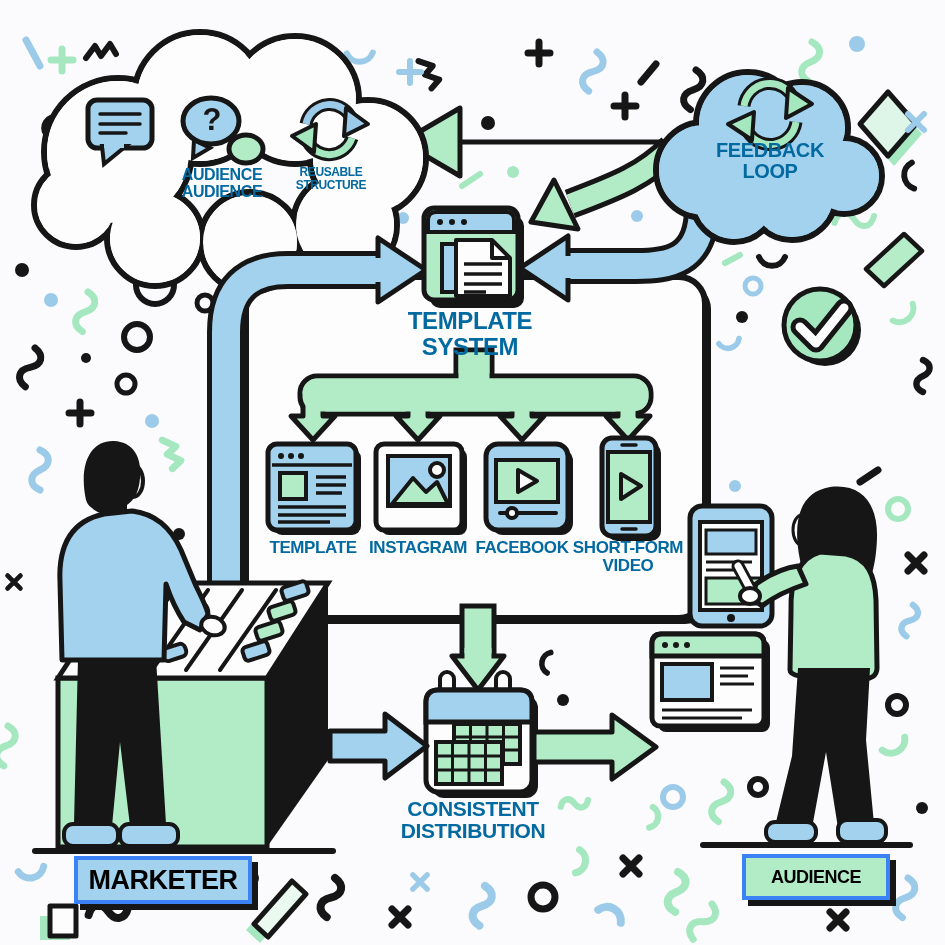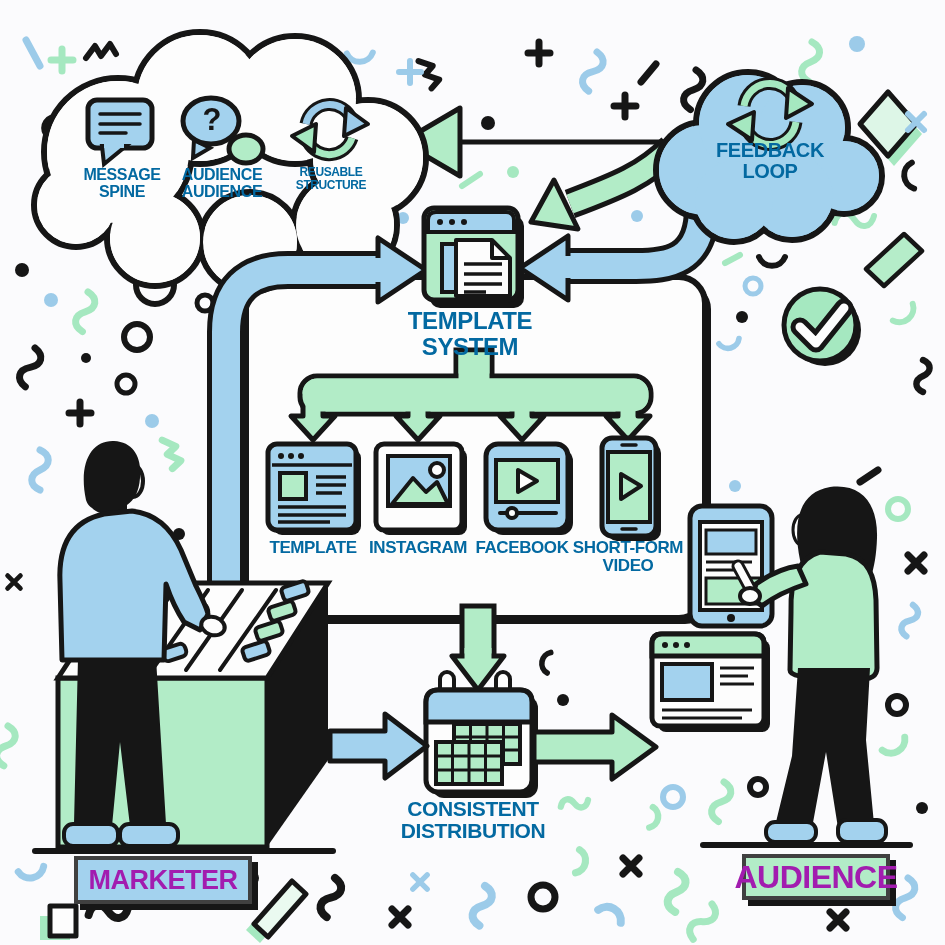--- a/index.html
+++ b/index.html
@@ -2,21 +2,21 @@
 <html><head>
 <meta charset="utf-8">
 <style>
   html,body{margin:0;padding:0;background:#e8e8ea;}
   .stage{position:relative;width:945px;height:945px;background:#fbfbfd;overflow:hidden;
          font-family:"Liberation Sans",sans-serif;}
   svg{position:absolute;left:0;top:0;}
   .t{position:absolute;font-weight:bold;color:#0369a1;text-align:center;line-height:1.07;
      letter-spacing:-0.4px;z-index:5;white-space:normal;}
   .box{position:absolute;display:flex;align-items:center;justify-content:center;
-       font-weight:bold;color:#a21caf;border:4px solid #404040;z-index:5;
+       font-weight:bold;color:#000000;border:4px solid #3b82f6;z-index:5;
        box-shadow:6px 6px 0 #161616;letter-spacing:-0.5px;}
   .glyph{position:absolute;font-weight:bold;color:#161616;text-align:center;z-index:5;}
 </style>
 </head>
 <body>
 
 <div class="stage">
 
 <svg width="945" height="945" viewBox="0 0 945 945">
   <defs>
@@ -378,33 +378,32 @@
     <ellipse cx="750" cy="596" rx="10" ry="8" fill="#fdfdfd" stroke="#161616" stroke-width="4"></ellipse>
     <path d="M798,668 L792,756 L776,822 L812,828 L826,752 L838,828 L874,824 L866,740 L870,668 Z" fill="#161616"></path>
     <rect x="766" y="822" width="50" height="20" rx="9" fill="#a3d2ee" stroke="#161616" stroke-width="4"></rect>
     <rect x="838" y="820" width="48" height="22" rx="9" fill="#a3d2ee" stroke="#161616" stroke-width="4"></rect>
   </g>
 
   <line x1="35" y1="851" x2="333" y2="851" stroke="#161616" stroke-width="6" stroke-linecap="round"></line>
   <line x1="703" y1="845" x2="910" y2="845" stroke="#161616" stroke-width="6" stroke-linecap="round"></line>
 </svg>
 
-<div class="t" style="left:66px;top:166px;width:112px;font-size:16px">MESSAGE SPINE</div>
 <div class="t" style="left:160px;top:166px;width:124px;font-size:16px">AUDIENCE AUDIENCE</div>
 <div class="t" style="left:270px;top:166px;width:122px;font-size:12px">REUSABLE STRUCTURE</div>
 <div class="glyph" style="left:198px;top:102px;width:28px;font-size:31px">?</div>
 
 <div class="t" style="left:704px;top:140px;width:132px;font-size:20px">FEEDBACK LOOP</div>
 
 <div class="t" style="left:400px;top:308px;width:140px;font-size:24px">TEMPLATE SYSTEM</div>
 
 <div class="t" style="left:257px;top:539px;width:112px;font-size:17px">TEMPLATE</div>
 <div class="t" style="left:362px;top:539px;width:112px;font-size:17px">INSTAGRAM</div>
 <div class="t" style="left:466px;top:539px;width:112px;font-size:17px">FACEBOOK</div>
 <div class="t" style="left:572px;top:539px;width:112px;font-size:17px">SHORT-FORM VIDEO</div>
 
 
 <div class="t" style="left:384px;top:798px;width:178px;font-size:21px">CONSISTENT DISTRIBUTION</div>
 
 <div class="box" style="left:74px;top:856px;width:170px;height:40px;background:#a3d2ee;font-size:27px">MARKETER</div>
-<div class="box" style="left:742px;top:854px;width:140px;height:38px;background:#b2ecc7;font-size:32px">AUDIENCE</div>
+<div class="box" style="left:742px;top:854px;width:140px;height:38px;background:#b2ecc7;font-size:18px">AUDIENCE</div>
 
 </div>
 
 </body></html>

